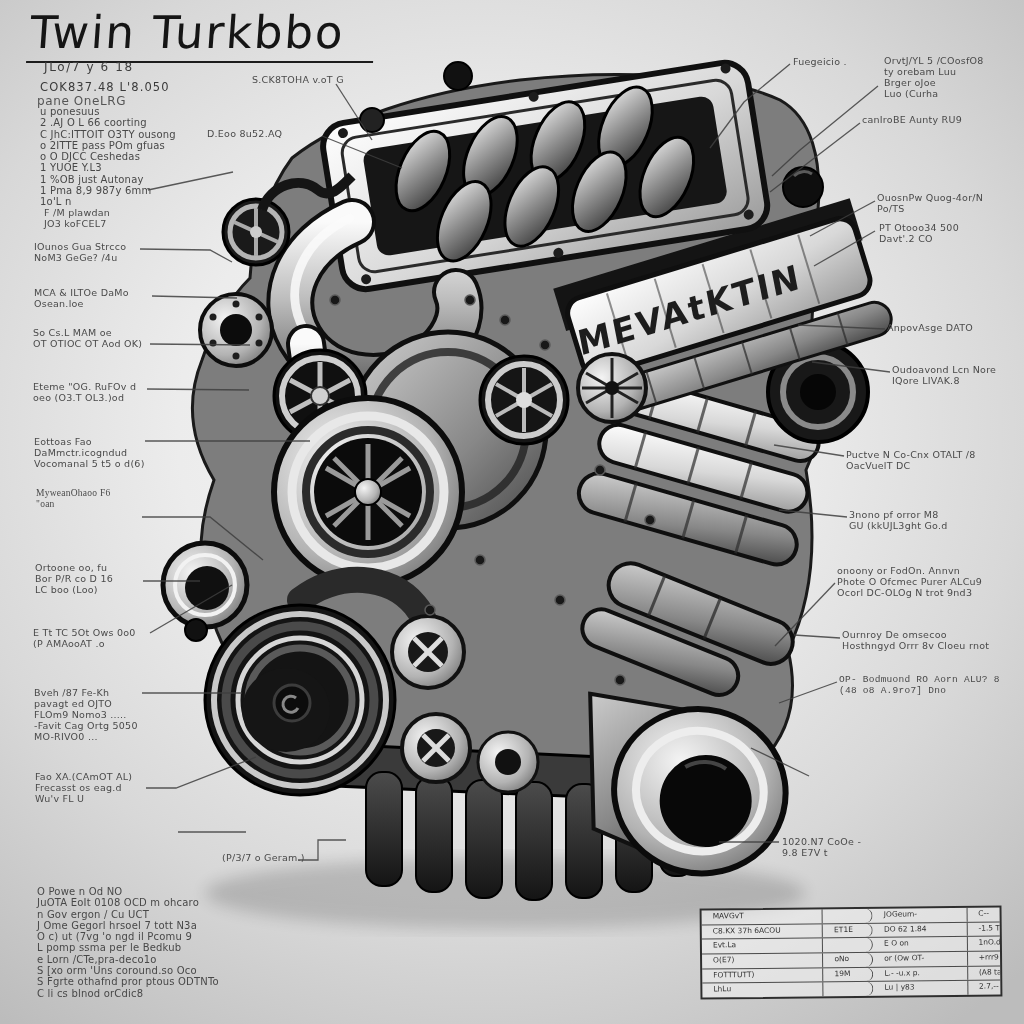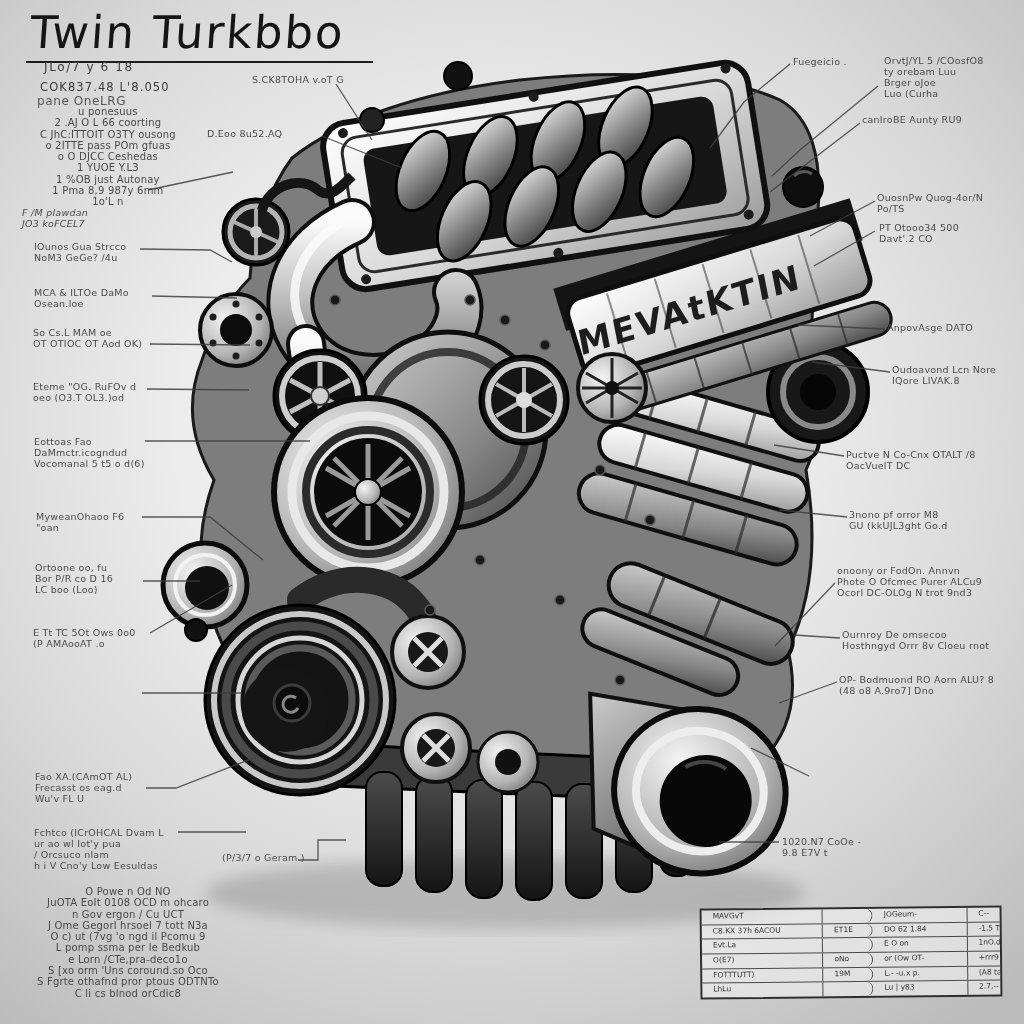--- a/index.html
+++ b/index.html
@@ -12,21 +12,21 @@
   #leader-svg{pointer-events:none;}
   #leader-svg polyline{fill:none;stroke:#3e3e3e;stroke-width:1.3;opacity:.85;}
   .page-title{
     position:absolute;left:28px;top:6px;display:inline-block;
     font-size:45px;letter-spacing:2px;color:#151515;
     transform:skewX(-4deg);border-bottom:2px solid #1c1c1c;padding:0 30px 2px 2px;
   }
   .subtitle{position:absolute;left:44px;top:60px;font-size:12px;color:#3d3d3d;letter-spacing:1.6px;}
   .hdr1{position:absolute;left:40px;top:80px;font-size:11.5px;font-weight:400;color:#3a3a3a;letter-spacing:1.1px;}
   .hdr2{position:absolute;left:37px;top:94px;font-size:12px;color:#555;letter-spacing:.6px;}
-  .stack{position:absolute;text-align:center;}
+  .stack{position:absolute;}
   .stack .line{font-size:10px;line-height:11.3px;color:#484848;white-space:pre-line;letter-spacing:.2px;}
   .callouts{position:absolute;left:0;top:0;width:100%;height:100%;pointer-events:none;padding-left:40px;}
   .label{position:absolute;font-size:9.5px;line-height:11.1px;color:#4a4a4a;white-space:pre-line;letter-spacing:.25px;}
   .title-block{
     position:absolute;left:700px;top:907px;width:298px;height:87px;
     border:2px solid #2e2e2e;background:rgba(246,246,246,.55);
     transform:rotate(-.6deg);display:flex;flex-direction:column;
   }
   .tb-row{flex:1;display:flex;border-bottom:1px solid #4a4a4a;min-height:0;}
   .tb-row:last-child{border-bottom:none;}
@@ -352,47 +352,48 @@
       <div class="line">1  %OB just Autonay</div>
       <div class="line">1  Pma 8,9 987y 6mm
     1o'L n</div>
     </div>
 
   <div class="callouts">
       <div class="label" style="left: 252px; top: 74px;">S.CK8TOHA v.oT G</div>
       <div class="label" style="left: 207px; top: 128px;">D.Eoo 8u52.AQ</div>
     </div>
   <div class="callouts">
-      <div class="label" style="left: 22px; top: 207px; font-style: italic;">F /M plawdan
+      <div class="label" style="left: 44px; top: 207px;">F /M plawdan
 JO3 koFCEL7</div>
       <div class="label" style="left: 34px; top: 241px;">IOunos Gua Strcco
 NoM3 GeGe? /4u</div>
       <div class="label" style="left: 34px; top: 287px;">MCA  &amp; ILTOe DaMo
 Osean.loe</div>
       <div class="label" style="left: 33px; top: 327px;">So Cs.L MAM oe
 OT OTIOC OT Aod OK)</div>
       <div class="label" style="left: 33px; top: 381px;">Eteme "OG. RuFOv d
 oeo (O3.T OL3.)od</div>
       <div class="label" style="left: 34px; top: 436px;">Eottoas Fao
 DaMmctr.icogndud
 Vocomanal 5 t5 o d(6)</div>
-      <div class="label" style="left: 36px; top: 511px;">MyweanOhaoo F6
+      <div class="label" style="left: 36px; top: 488px; font-family: Liberation Serif, serif;">MyweanOhaoo F6
 "oan</div>
       <div class="label" style="left: 35px; top: 562px;">Ortoone  oo, fu
 Bor P/R co D 16
 LC boo (Loo)</div>
       <div class="label" style="left: 33px; top: 627px;">E Tt TC 5Ot Ows 0o0
 (P AMAooAT .o</div>
+      <div class="label" style="left: 34px; top: 687px;">Bveh /87 Fe-Kh
+pavagt ed OJTO
+FLOm9  Nomo3 .....
+-Favit Cag Ortg 5050
+MO-RIVO0 ...</div>
       <div class="label" style="left: 35px; top: 771px;">Fao XA.(CAmOT AL)
 Frecasst os eag.d
 Wu'v FL U</div>
-      <div class="label" style="left: 34px; top: 827px;">Fchtco (ICrOHCAL Dvam L
-ur ao wl Iot'y pua
-/ Orcsuco nlam
-h i V Cno'y Low Eesuldas</div>
     </div>
   <div class="callouts">
       <div class="label" style="left: 793px; top: 56px;">Fuegeicio .</div>
       <div class="label" style="left: 884px; top: 55px;">OrvtJ/YL 5 /COosfO8
 ty orebam Luu
 Brger oJoe
 Luo (Curha</div>
       <div class="label" style="left: 862px; top: 114px;">canIroBE Aunty RU9</div>
       <div class="label" style="left: 877px; top: 192px;">OuosnPw Quog-4or/N
   Po/TS</div>
@@ -403,21 +404,21 @@
 IQore LIVAK.8</div>
       <div class="label" style="left: 846px; top: 449px;">Puctve N Co-Cnx OTALT /8
 OacVuelT DC</div>
       <div class="label" style="left: 849px; top: 509px;">3nono pf orror M8
 GU (kkUJL3ght Go.d</div>
       <div class="label" style="left: 837px; top: 565px;">onoony or FodOn. Annvn
 Phote O Ofcmec Purer ALCu9
 Ocorl DC-OLOg N trot 9nd3</div>
       <div class="label" style="left: 842px; top: 629px;">Ournroy De omsecoo
 Hosthngyd Orrr 8v Cloeu rnot</div>
-      <div class="label" style="left: 839px; top: 674px;">OP- Bodmuond RO Aorn ALU? 8
+      <div class="label" style="left: 839px; top: 674px; font-family: Liberation Mono, monospace;">OP- Bodmuond RO Aorn ALU? 8
 (48 o8 A.9ro7] Dno</div>
       <div class="label" style="left: 782px; top: 836px;">1020.N7 CoOe -
 9.8 E7V t</div>
     </div>
   <div class="label" style="left:222px;top:852px">(P/3/7 o Geram.)</div>
 
   <div class="stack" style="left:37px;top:886px">
       <div class="line">O Powe n Od NO</div>
       <div class="line">JuOTA EoIt 0108 OCD  m ohcaro</div>
       <div class="line">n  Gov ergon / Cu UCT</div>

